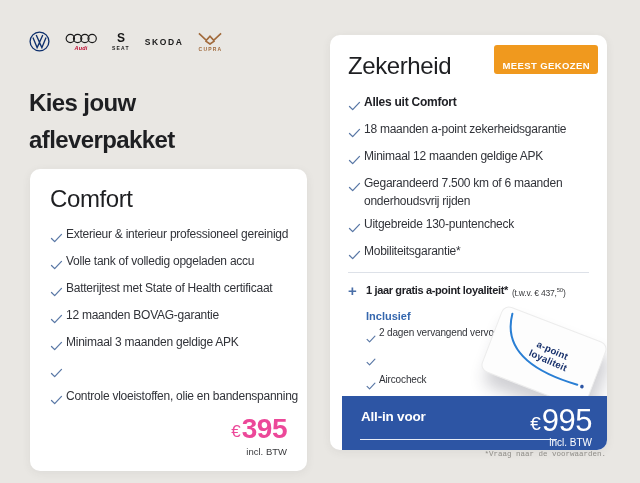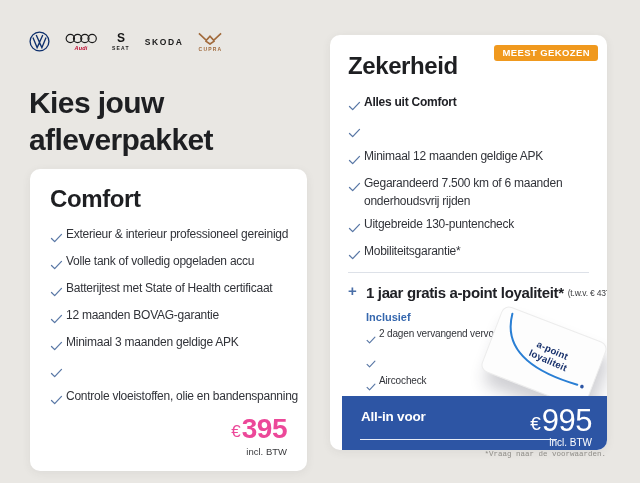--- a/index.html
+++ b/index.html
@@ -13,56 +13,56 @@
   
   .brand-bar { position:absolute; left:29px; top:31px; display:flex; align-items:center; gap:15px; }
   .logo { display:flex; flex-direction:column; align-items:center; gap:1px; }
   .logo-label { font-size:5px; font-weight:bold; letter-spacing:1.2px; color:#1c1c1c; }
   .logo-label.audi { color:#bb0a30; letter-spacing:0.2px; font-size:5.5px; font-style:italic; }
   .logo-label.cupra { color:#a16a3c; }
   .seat-s { font-size:12px; font-weight:800; color:#141414; line-height:11px; }
   .skoda-word { font-size:8.5px; font-weight:800; letter-spacing:1.6px; color:#1a1a1a; }
 
   
-  .heading { position:absolute; left:29px; top:84px; font-size:30px; line-height:37px;
+  .heading { position:absolute; left:29px; top:84px; font-size:24px; line-height:37px;
              font-weight:600; letter-spacing:-0.6px; color:#1e1f22; }
 
   
   .card { position:absolute; background:#fff; border-radius:10px;
           box-shadow:0 2px 10px rgba(60,60,60,0.07); }
-  .card-title { font-size:24px; font-weight:700; letter-spacing:-0.4px; color:#1e1f22; }
+  .card-title { font-size:24px; font-weight:400; letter-spacing:-0.4px; color:#1e1f22; }
 
   .check-list { list-style:none; }
   .check-list li { display:flex; align-items:flex-start; margin-bottom:6px; }
   .check-list .chk { flex:0 0 16px; margin-top:3px; color:#5a78a6; }
   .check-list .txt { font-size:12px; line-height:17.5px; letter-spacing:-0.25px; color:#313339; }
 
   
   .comfort { left:30px; top:169px; width:277px; height:302px; padding:16px 0 14px 20px; }
   .comfort .card-title { margin-bottom:13px; }
   .price-block { position:absolute; right:20px; bottom:14px; text-align:right; }
   .price-line { white-space:nowrap; color:#ec4899; }
   .price-line .cur { font-size:17px; font-weight:400; margin-right:1px; vertical-align:1px; }
   .price-line .amt { font-size:28px; font-weight:700; letter-spacing:-0.5px; }
   .vat { font-size:9.5px; color:#3a3b3e; margin-top:1px; }
 
   
   .zekerheid { left:330px; top:35px; width:277px; height:415px;
                padding:17px 10px 0 18px; overflow:hidden; }
   .badge { position:absolute; top:10px; right:9px; background:#f0991e; color:#fff;
            font-size:9.5px; font-weight:700; letter-spacing:0.4px;
-           padding:2px 8px 3px; border-radius:3px; }
+           padding:15px 8px 3px; border-radius:3px; }
   .zekerheid .card-title { margin-bottom:14px; }
   .z-list li:first-child .txt { font-weight:700; color:#202126; }
 
   .divider { height:1px; background:#dde1e8; margin:8px 8px 0 0; }
 
   .bonus { display:flex; align-items:flex-start; margin-top:11px; white-space:nowrap; }
   .bonus .plus { flex:0 0 18px; color:#4a6fa8; font-size:15px; font-weight:600; line-height:14px; }
-  .bonus-title { font-size:15px; font-weight:700; letter-spacing:-0.35px; color:#202126; margin-right:4px; }
+  .bonus-title { font-size:11px; font-weight:700; letter-spacing:-0.35px; color:#202126; margin-right:4px; }
   .bonus-value { font-size:8.5px; color:#3a3b3e; letter-spacing:-0.2px; line-height:13px; }
   .bonus-value sup { font-size:6px; }
 
   .inclusief { margin:10px 0 5px 18px; font-size:11px; font-weight:700; color:#3567ae; }
   .sub-list { list-style:none; margin-left:18px; }
   .sub-list li { display:flex; align-items:flex-start; margin-bottom:3.5px; }
   .sub-list .chk { flex:0 0 13px; margin-top:2px; color:#5a78a6; }
   .sub-list .txt { font-size:10px; line-height:12.5px; letter-spacing:-0.15px; color:#313339; }
 
   
@@ -190,20 +190,21 @@
       <li>
         <span class="chk"><svg width="13" height="10" viewBox="0 0 14 11" fill="none" stroke="currentColor" stroke-width="1.4" stroke-linecap="round" stroke-linejoin="round">
               <path d="M1.5 6 L5 9.5 L12.5 1.5"></path>
             </svg></span>
         <span class="txt">Alles uit Comfort</span>
         </li>
       <li>
         <span class="chk"><svg width="13" height="10" viewBox="0 0 14 11" fill="none" stroke="currentColor" stroke-width="1.4" stroke-linecap="round" stroke-linejoin="round">
               <path d="M1.5 6 L5 9.5 L12.5 1.5"></path>
             </svg></span>
+        <span class="txt">18 maanden a-point zekerheidsgarantie</span>
         </li>
       <li>
         <span class="chk"><svg width="13" height="10" viewBox="0 0 14 11" fill="none" stroke="currentColor" stroke-width="1.4" stroke-linecap="round" stroke-linejoin="round">
               <path d="M1.5 6 L5 9.5 L12.5 1.5"></path>
             </svg></span>
         <span class="txt">Minimaal 12 maanden geldige APK</span>
         </li>
       <li>
         <span class="chk"><svg width="13" height="10" viewBox="0 0 14 11" fill="none" stroke="currentColor" stroke-width="1.4" stroke-linecap="round" stroke-linejoin="round">
               <path d="M1.5 6 L5 9.5 L12.5 1.5"></path>

